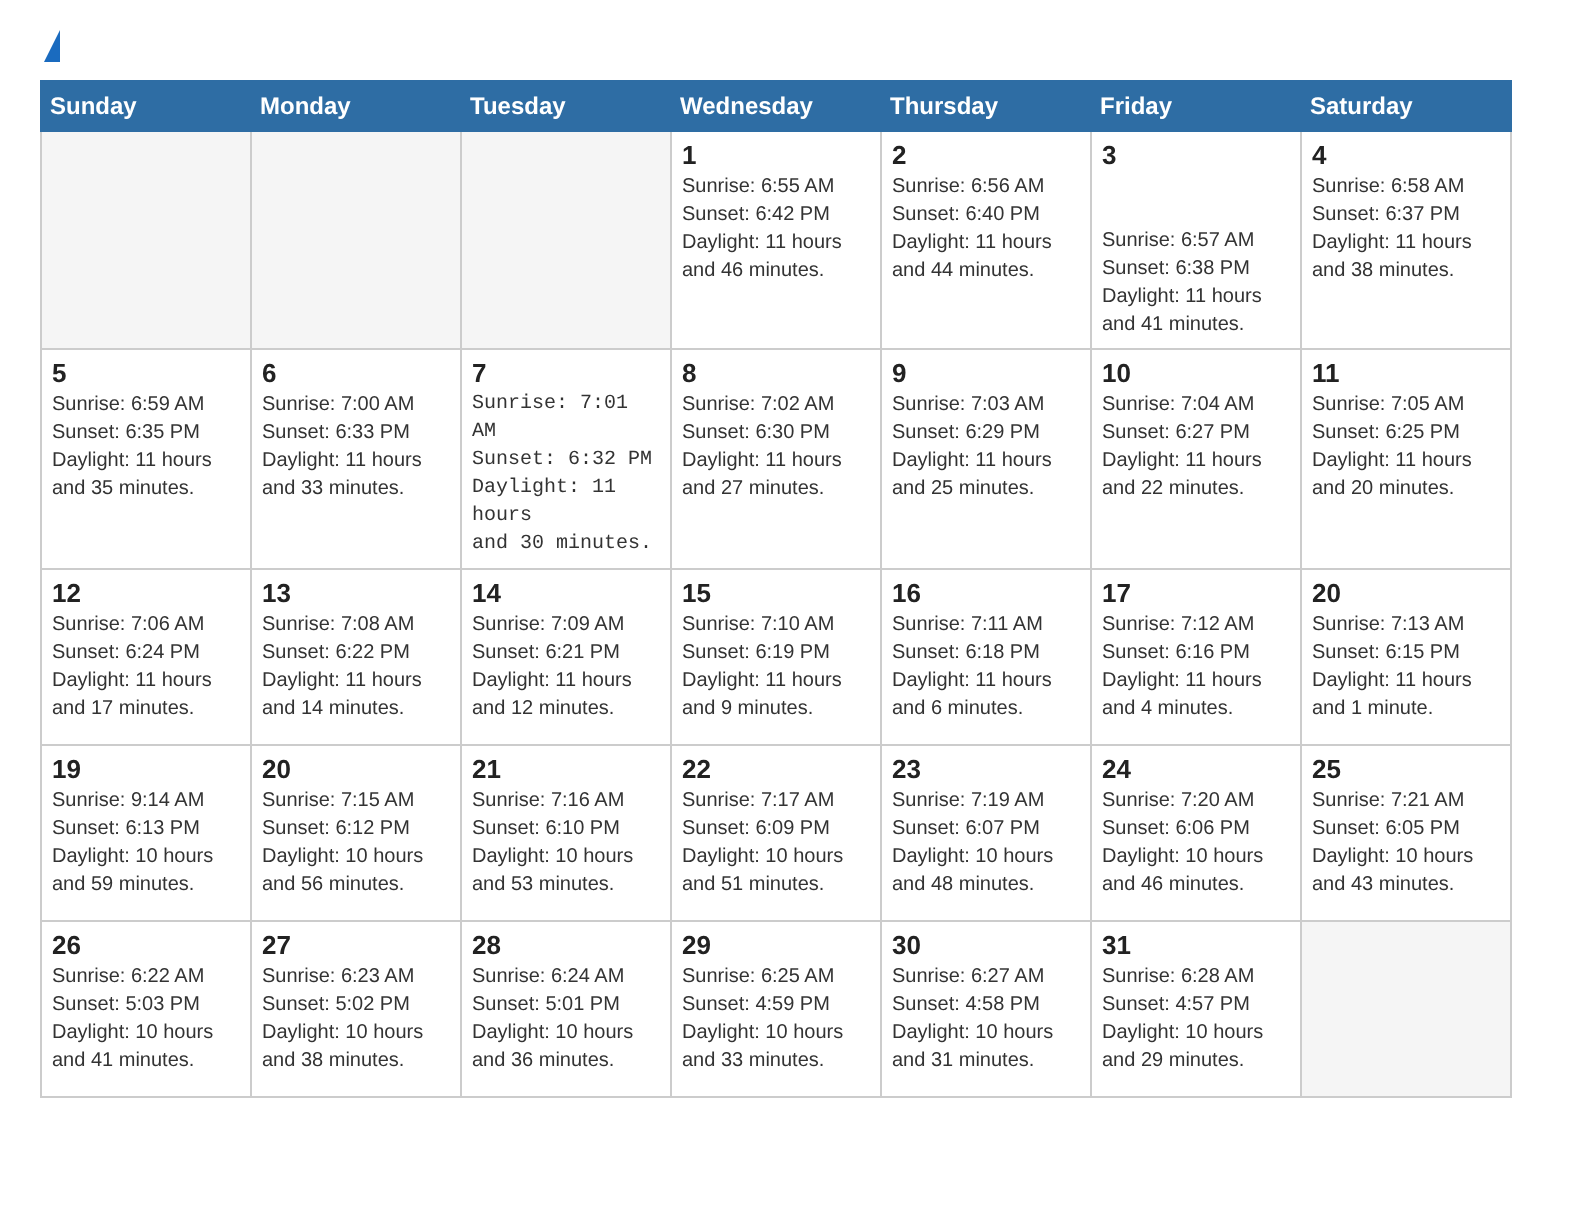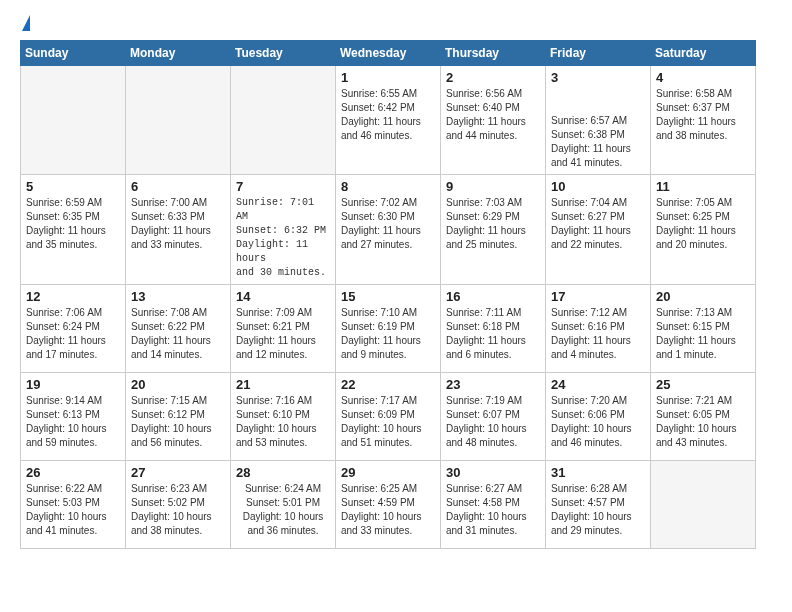--- a/index.html
+++ b/index.html
@@ -324,21 +324,21 @@
           </td>
           <td>
             <div class="day-number">27</div>
             <div class="day-info" style="white-space: pre-line;">Sunrise: 6:23 AM
 Sunset: 5:02 PM
 Daylight: 10 hours
 and 38 minutes.</div>
           </td>
           <td>
             <div class="day-number">28</div>
-            <div class="day-info" style="white-space: pre-line; text-align: center;">Sunrise: 6:24 AM
+            <div class="day-info" style="white-space: pre-line;">Sunrise: 6:24 AM
 Sunset: 5:01 PM
 Daylight: 10 hours
 and 36 minutes.</div>
           </td>
           <td>
             <div class="day-number">29</div>
             <div class="day-info" style="white-space: pre-line;">Sunrise: 6:25 AM
 Sunset: 4:59 PM
 Daylight: 10 hours
 and 33 minutes.</div>

